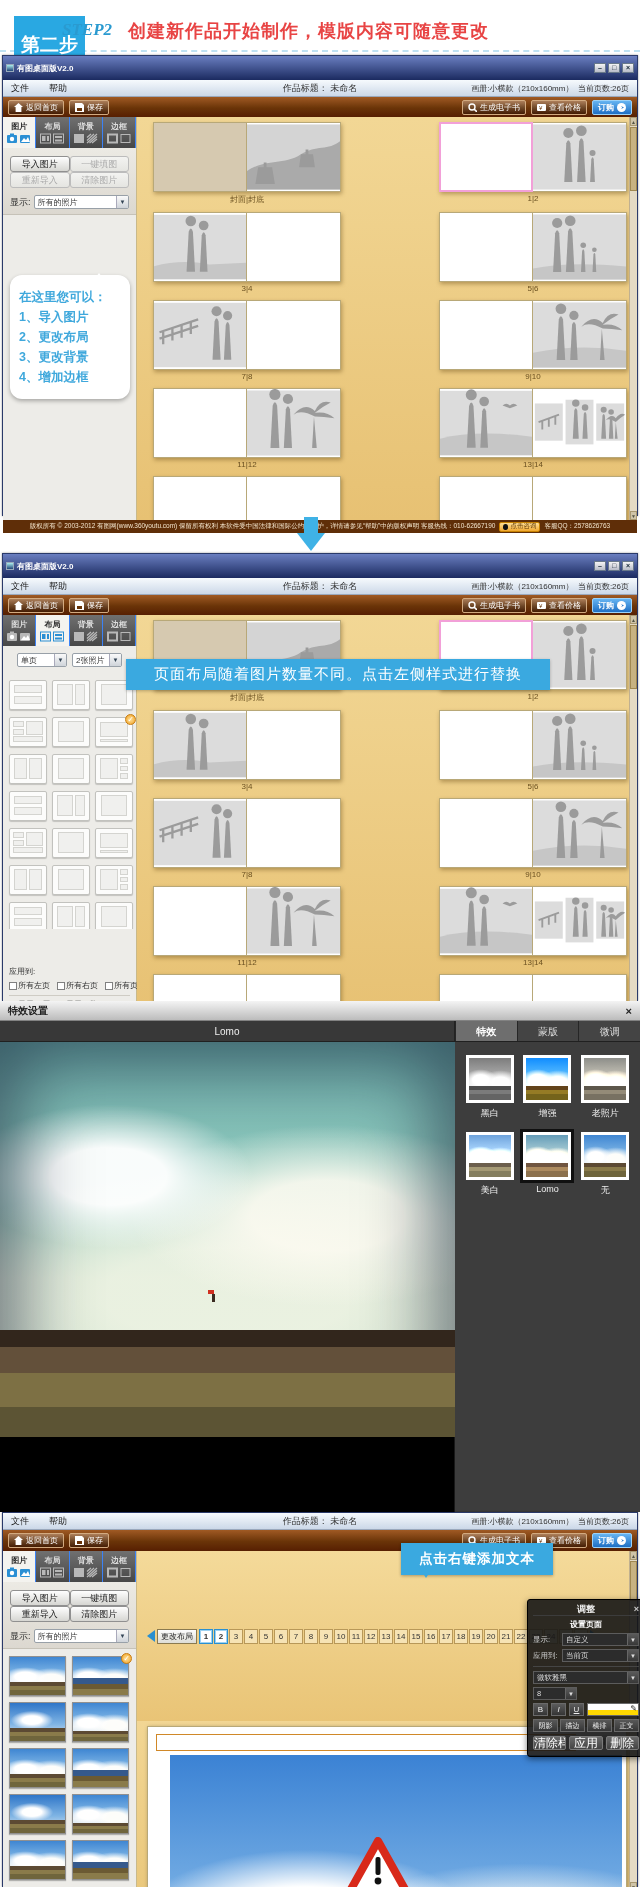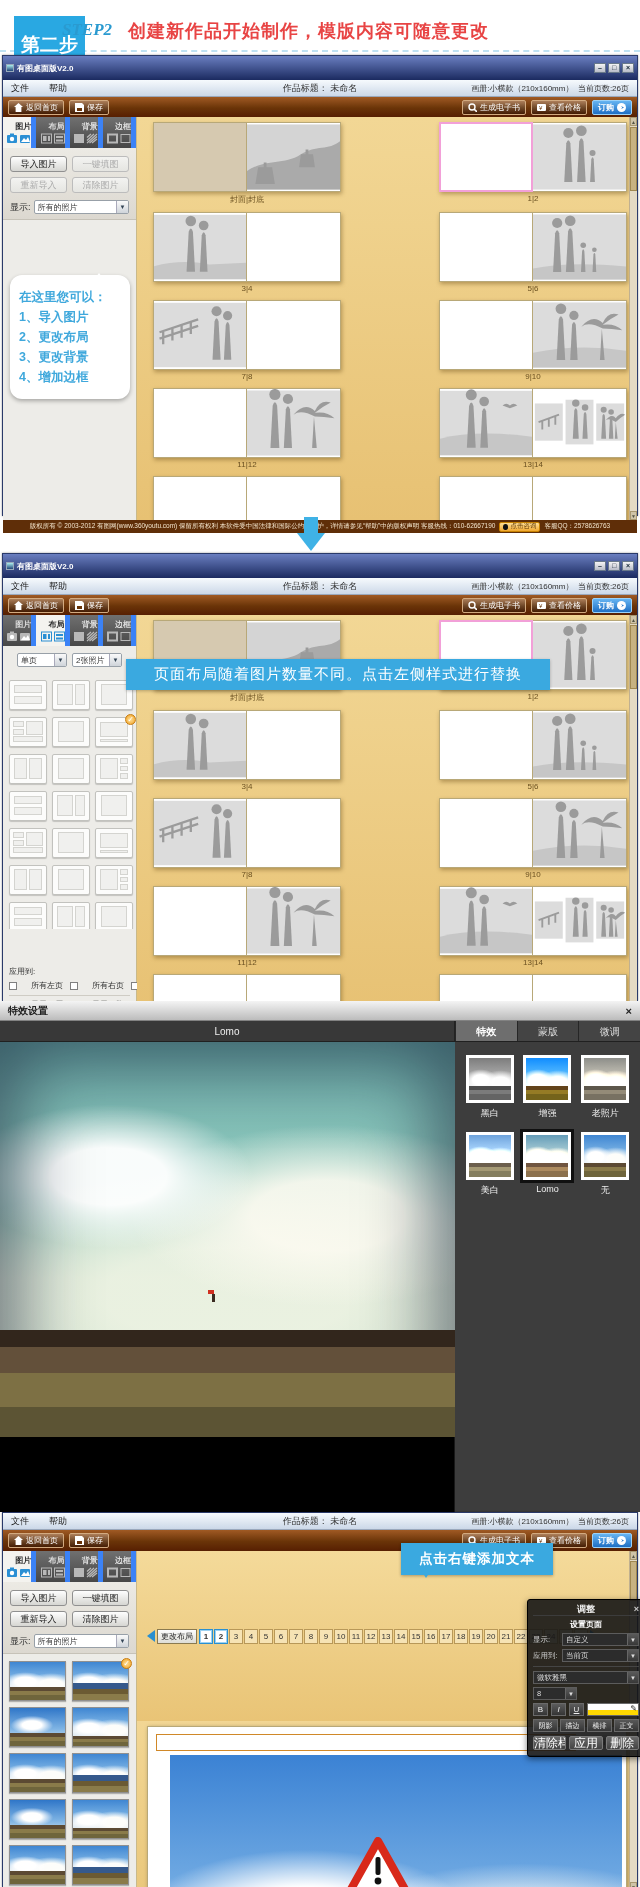--- a/index.html
+++ b/index.html
@@ -22,25 +22,25 @@
 .menubar-right{margin-left:auto;font-size:8px;color:#333;white-space:nowrap}
 .toolbar{height:20px;background:linear-gradient(#a05a24,#6a3408 55%,#571f02);display:flex;align-items:center;padding:0 5px;gap:5px}
 .tbtn{height:15px;border:1px solid #d2aa80;border-radius:2px;background:linear-gradient(rgba(255,255,255,.28),rgba(0,0,0,.28));color:#fff;font-size:8px;display:flex;align-items:center;gap:3px;padding:0 5px;white-space:nowrap}
 .tbtn svg{display:block}
 .tbtn-order{background:linear-gradient(#66b4f2,#1e6fc4);border-color:#9cd2f8;font-weight:bold}
 .toolbar-right{margin-left:auto;display:flex;gap:5px}
 .body-row{display:flex;position:relative}
 
 .sidecol{width:134px;flex:none;display:flex;flex-direction:column;background:#edece8;border-right:1px solid #c9b98a;position:relative}
 .tabs{display:flex;height:31px;background:#3f3f3f;flex:none}
-.tab{flex:1;display:flex;flex-direction:column;align-items:flex-end;justify-content:center;gap:1px;background:linear-gradient(#707070,#474747);border-right:5px solid #3b82f6;color:#ddd;font-size:8px;font-weight:bold}
+.tab{flex:1;display:flex;flex-direction:column;align-items:center;justify-content:center;gap:1px;background:linear-gradient(#707070,#474747);border-right:1px solid #3b82f6;color:#ddd;font-size:8px;font-weight:bold}
 .tab.active{background:#f4f3ef;color:#2a2a2a}
 .tab svg{display:block}
 .sb-top{background:linear-gradient(#eceae4,#dcd8d0);border-bottom:1px solid #c6c2b8;padding-bottom:5px}
-.sb-buttons{display:grid;grid-template-columns:1fr 1fr;gap:5px;padding:8px 7px 3px}
+.sb-buttons{display:grid;grid-template-columns:1fr 1fr;padding:8px 7px 3px}
 .sb-btn{height:16px;background:linear-gradient(#fefefe,#d6d6d2);border:1px solid #909090;border-radius:3px;font-size:9px;color:#222;text-align:center;line-height:14px;white-space:nowrap;overflow:hidden}
 .sb-btn.disabled{color:#ababab;border-color:#bcbcbc;background:linear-gradient(#f3f3f1,#e5e5e1)}
 .sb-show{display:flex;align-items:center;gap:3px;font-size:9px;color:#333;padding:4px 7px 0}
 .dropdown{flex:1;height:14px;background:#fff;border:1px solid #98a0a8;border-radius:2px;font-size:8px;color:#333;display:flex;align-items:center;padding:0 0 0 3px;overflow:hidden;white-space:nowrap}
 .dd-arrow{margin-left:auto;width:12px;height:100%;background:linear-gradient(#fafafa,#cfd4da);border-left:1px solid #aab;font-size:6px;display:flex;align-items:center;justify-content:center;color:#345;flex:none}
 .bubble{position:absolute;left:7px;top:158px;width:120px;background:#fff;border-radius:12px;padding:12px 7px 12px 9px;box-shadow:0 2px 4px rgba(0,0,0,.3);color:#3fa8dc;font-size:12.5px;line-height:1.6;font-weight:bold}
 .bubble::before{content:"";position:absolute;top:-11px;right:22px;border:9px solid transparent;border-bottom:12px solid #fff}
 
 .tpl-area{flex:1;background:linear-gradient(#f2d795,#e7c173);position:relative;overflow:hidden;padding:5px 0 0 16px}
 .tpl-row{display:flex;gap:98px;margin-bottom:7px}
@@ -64,21 +64,21 @@
 .big-arrow .stem{position:absolute;left:7px;top:0;width:14px;height:16px;background:#3fb2e6}
 .big-arrow .head{position:absolute;left:0;top:16px;width:0;height:0;border-left:14px solid transparent;border-right:14px solid transparent;border-top:18px solid #3fb2e6}
 
 .sb-dd-row{display:flex;gap:5px;padding:7px 14px 6px}
 .layout-grid{display:grid;grid-template-columns:repeat(3,38px);gap:7px 5px;padding:7px 6px;overflow:hidden}
 .lt{width:38px;height:30px;background:#fcfcfb;border:1px solid #c2c2be;border-radius:2px;position:relative;box-shadow:0 1px 1px rgba(0,0,0,.18)}
 .lt-inner{position:absolute;background:#f0f0ee;border:1px solid #d4d4d0}
 .badge-check{position:absolute;right:-4px;top:-4px;width:11px;height:11px;border-radius:50%;background:radial-gradient(#ffe09a,#f0a020);border:1px solid #c87c10;color:#fff;font-size:8px;line-height:10px;text-align:center;z-index:3}
 .sb-bottom{position:absolute;bottom:0;left:0;right:0;font-size:8px;color:#333;padding:4px 6px 5px;background:#edece8}
 .ckrow{display:flex;gap:7px;margin:3px 0}
-.ck{display:flex;align-items:center;gap:14px;white-space:nowrap}
+.ck{display:flex;align-items:center;gap:1px;white-space:nowrap}
 .ckbox{width:8px;height:8px;border:1px solid #808080;background:#fff;font-size:7px;line-height:7px;color:#222;text-align:center;flex:none}
 .ck-div{border-top:1px solid #cfccc4;margin:4px 0 2px}
 .banner2{position:absolute;left:123px;top:105px;width:424px;height:31px;background:#3aa9e0;color:#fff;font-size:15px;display:flex;align-items:center;justify-content:center;letter-spacing:1px;z-index:8;box-shadow:0 1px 3px rgba(0,0,0,.25)}
 
 .fx{position:absolute;left:0;top:1001px;width:640px;height:511px;background:#303030}
 .fx-header{height:20px;background:linear-gradient(#f4f4f4,#bcbcbc);border-bottom:1px solid #828282;color:#222;font-size:10px;font-weight:bold;display:flex;align-items:center;padding:0 8px}
 .fx-close{margin-left:auto;font-size:11px;font-weight:bold;color:#222}
 .fx-subbar{height:21px;display:flex;background:#383838;border-bottom:1px solid #202020}
 .fx-photo-label{width:455px;text-align:center;color:#eee;font-size:10px;line-height:21px;border-right:1px solid #222;flex:none}
 .fx-tabs{flex:1;display:flex}

